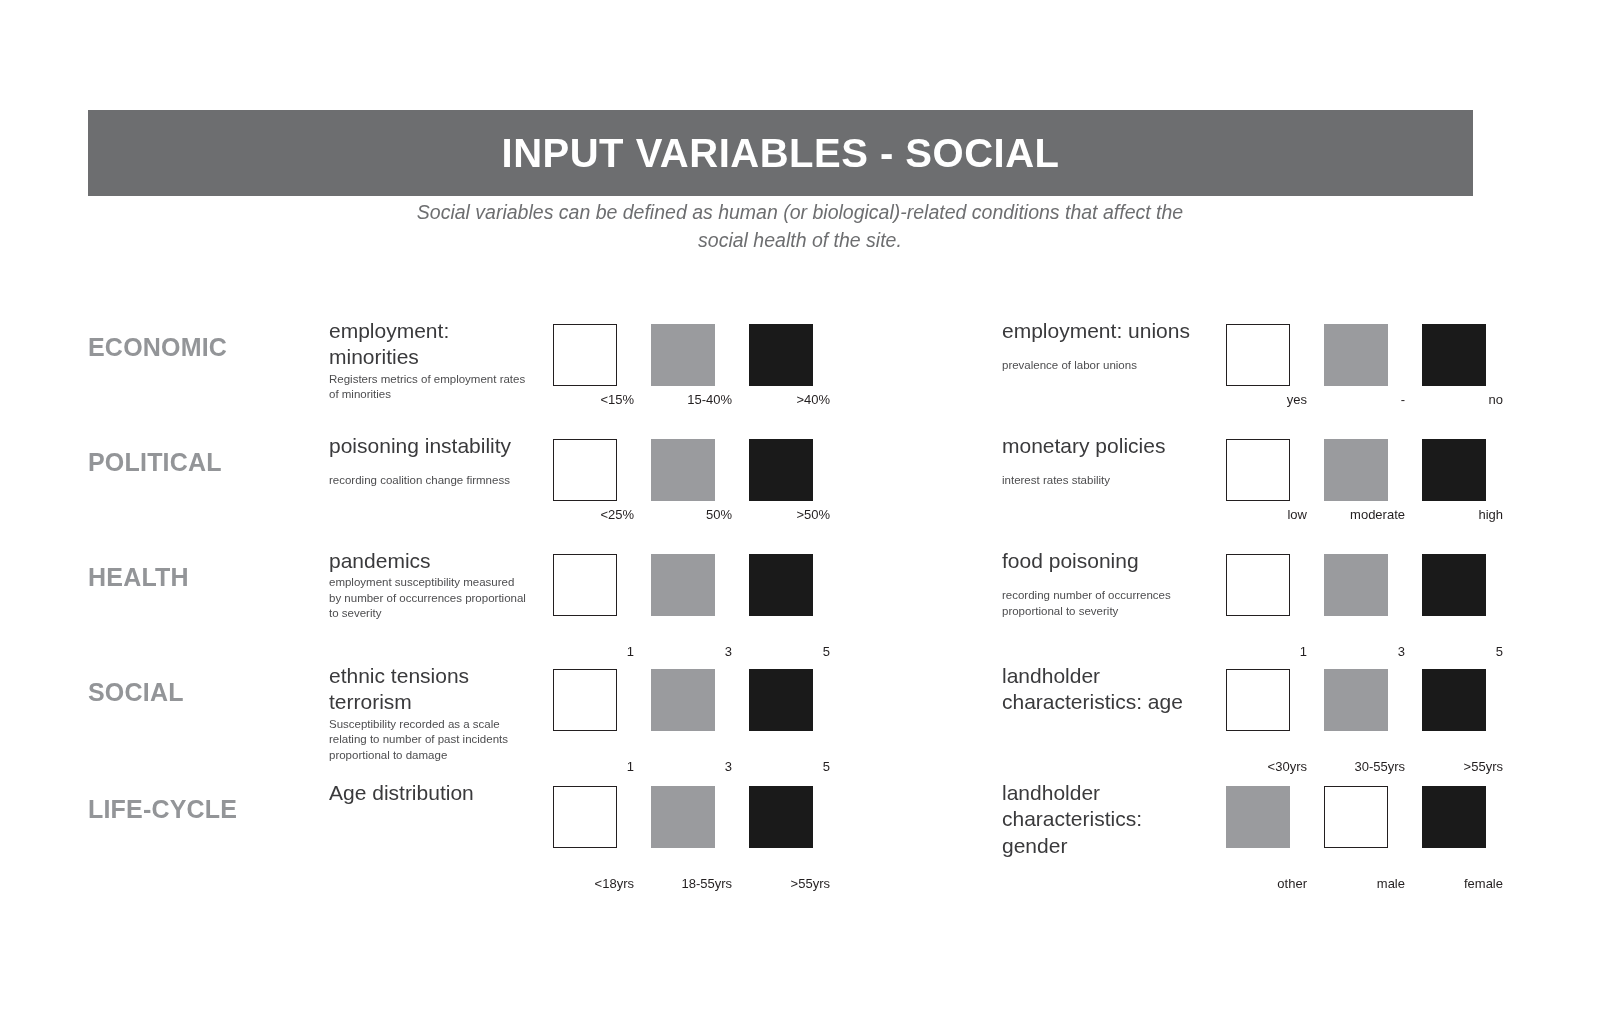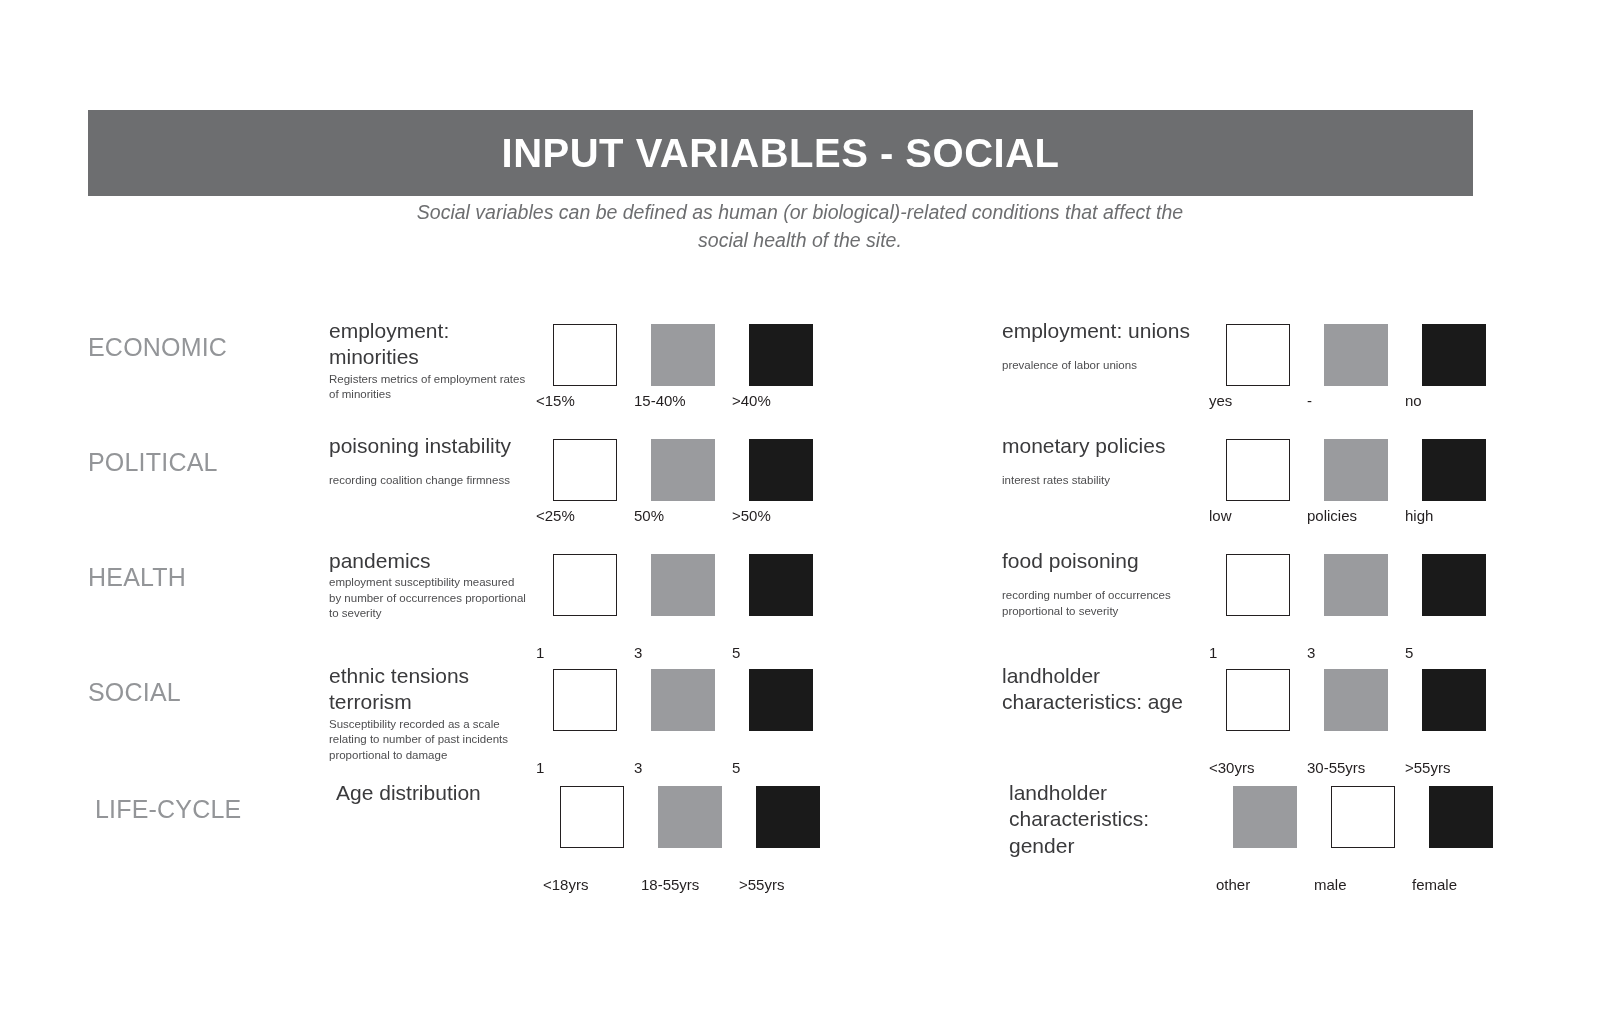--- a/index.html
+++ b/index.html
@@ -56,28 +56,28 @@
     width: 1600px;
   }
   .row {
     position: relative;
     height: 115px;
   }
   .row.r1 { height: 115px; }
   .row.r2 { height: 115px; }
   .row.r3 { height: 115px; }
   .row.r4 { height: 117px; }
-  .row.r5 { height: 115px; margin-left: 7px; }
+  .row.r5 { height: 115px; }
 
   .category {
     position: absolute;
     left: 88px;
     top: 15px;
     font-size: 25px;
-    font-weight: normal;
+    font-weight: bold;
     color: #939598;
     letter-spacing: 0.2px;
   }
 
   
   .var {
     position: absolute;
     top: 0;
   }
   .var.left  { left: 329px; width: 650px; }
@@ -116,23 +116,23 @@
     width: 64px;
     height: 62px;
     margin: 0 auto;
     box-sizing: border-box;
   }
   .sw-box.white { background: #ffffff; border: 1px solid #231f20; }
   .sw-box.grey  { background: #9a9b9e; }
   .sw-box.black { background: #1a1a1a; }
   .sw-cap {
     margin-top: 6px;
-    font-size: 15px;
+    font-size: 13px;
     color: #231f20;
-    text-align: left;
+    text-align: right;
   }
   .sw-cap.pushed { margin-top: 28px; }
 </style>
 </head>
 <body>
 
 <div class="header-bar">
   <div class="header-title">INPUT VARIABLES - SOCIAL</div>
 </div>
 
@@ -207,21 +207,21 @@
     <div class="var right">
       <div class="var-label">monetary policies</div>
       <div class="var-desc gap">interest rates stability</div>
       <div class="swatches">
         <div class="sw-item">
           <div class="sw-box white"></div>
           <div class="sw-cap">low</div>
         </div>
         <div class="sw-item">
           <div class="sw-box grey"></div>
-          <div class="sw-cap">policies</div>
+          <div class="sw-cap">moderate</div>
         </div>
         <div class="sw-item">
           <div class="sw-box black"></div>
           <div class="sw-cap">high</div>
         </div>
       </div>
     </div>
   </div>
 
   <div class="row r3">

